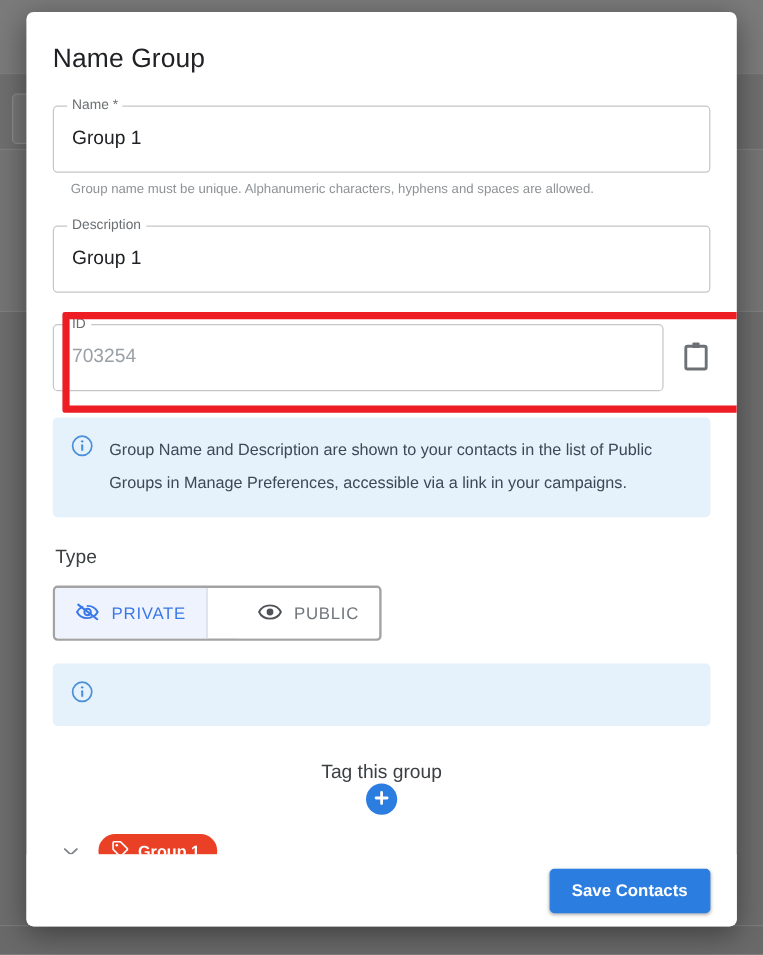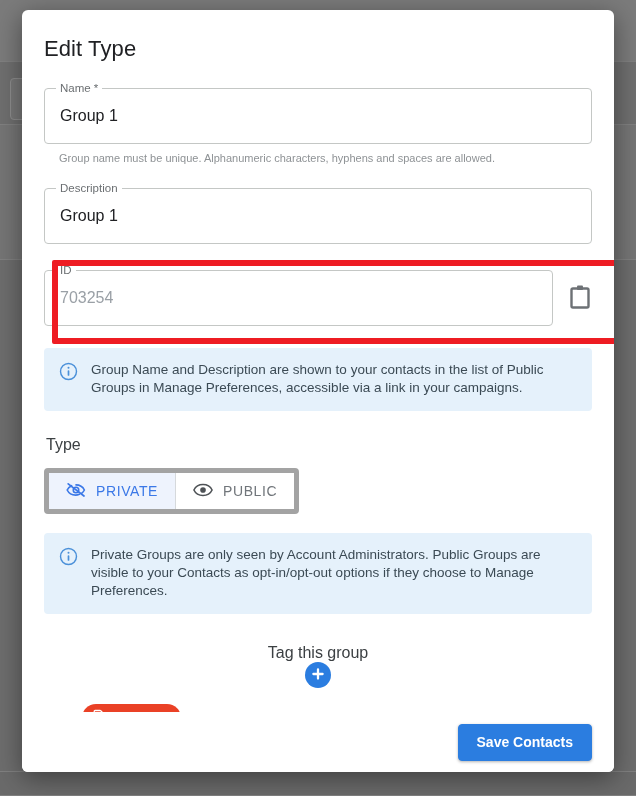--- a/index.html
+++ b/index.html
@@ -123,36 +123,37 @@
     gap: 12px;
     background: #e5f1fb;
     border-radius: 4px;
     padding: 13px 16px 14px 15px;
     margin-top: 14px;
   }
   .info-banner .info-ico { flex: 0 0 20px; padding-top: 1px; }
   .info-banner p {
     margin: 0;
     font-size: 13.5px;
-    line-height: 18px;
+    line-height: 28px;
     color: #3b4a54;
   }
 
   
   .section-label {
     font-size: 16px;
     color: #3c4043;
     margin: 25px 0 14px 2px;
   }
   .toggle-group {
     display: inline-flex;
-    border: 5px solid #a3a3a3;
+    border: 2px solid #a3a3a3;
     border-radius: 4px;
     overflow: hidden;
     height: 46px;
+    gap: 25px;
   }
   .toggle-btn {
     display: flex;
     align-items: center;
     gap: 10px;
     padding: 0 17px;
     background: #fff;
     border: none;
     border-right: 1px solid #d6d9dc;
     font-size: 14px;
@@ -251,21 +252,21 @@
   <div class="bg-panel bg-strip-3"></div>
   <div class="bg-panel bg-strip-4"></div>
   <div class="bg-panel bg-strip-btm"></div>
   <div class="bg-searchbox"></div>
 </div>
 
 <div id="modal">
 
   <div class="modal-body">
 
-    <h1 class="modal-title">Edit Type</h1>
+    <h1 class="modal-title">Name Group</h1>
 
     
     <div class="field">
       <div class="field-box">
         <span class="field-legend">Name *</span>
         <span class="field-value">Group 1</span>
       </div>
     </div>
     <div class="field-hint">Group name must be unique. Alphanumeric characters, hyphens and spaces are allowed.</div>
 
@@ -334,21 +335,20 @@
 
     
     <div class="info-banner" style="margin-top:19px;">
       <span class="info-ico">
         <svg width="19" height="19" viewBox="0 0 20 20" fill="none">
           <circle cx="10" cy="10" r="8.4" stroke="#4a90d9" stroke-width="1.5"></circle>
           <rect x="9.1" y="8.6" width="1.8" height="6" rx=".9" fill="#4a90d9"></rect>
           <circle cx="10" cy="6.1" r="1.05" fill="#4a90d9"></circle>
         </svg>
       </span>
-      <p>Private Groups are only seen by Account Administrators. Public Groups are visible to your Contacts as opt-in/opt-out options if they choose to Manage Preferences.</p>
     </div>
 
     
     <div class="tag-header">
       <span class="tag-title">Tag this group</span>
       <button class="add-btn">
         <span>
           <svg width="14" height="14" viewBox="0 0 14 14" fill="none">
             <path d="M7 2.4v9.2M2.4 7h9.2" stroke="#fff" stroke-width="2.3" stroke-linecap="round"></path>
           </svg>

